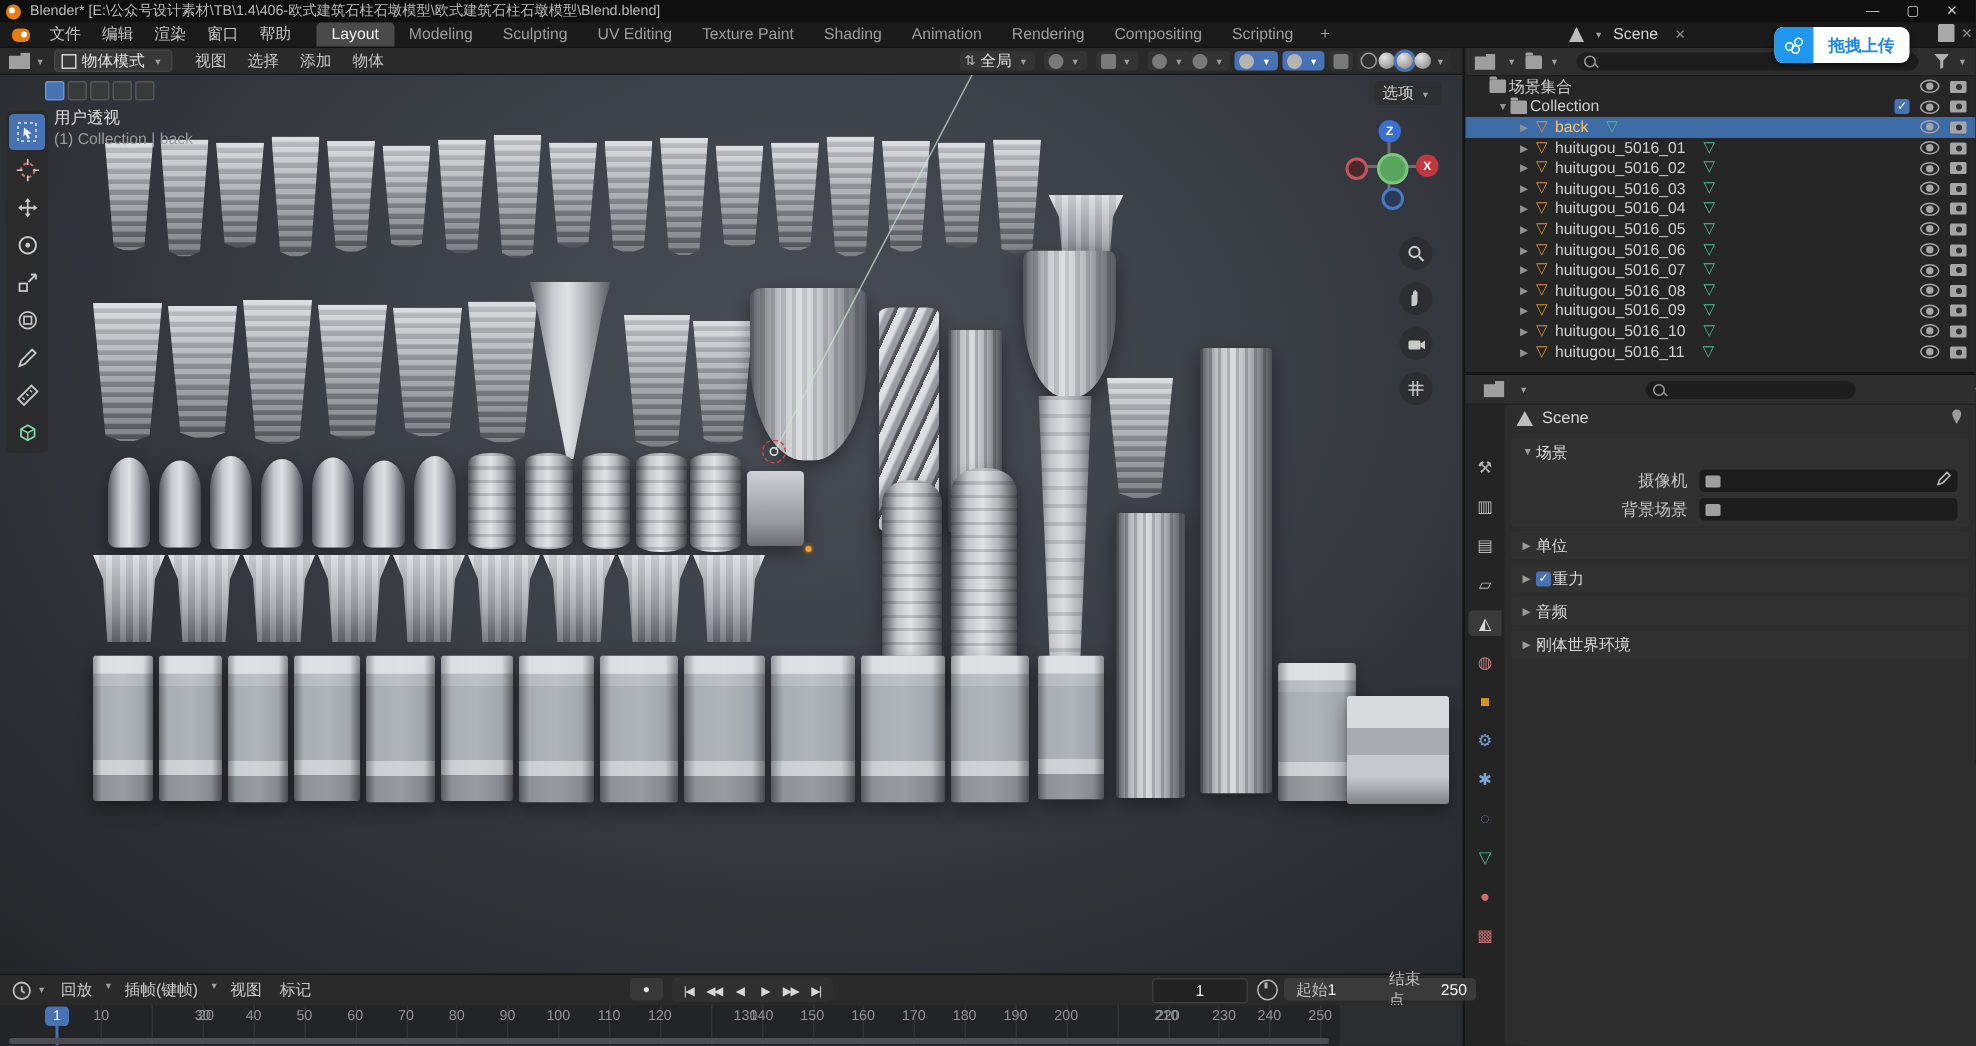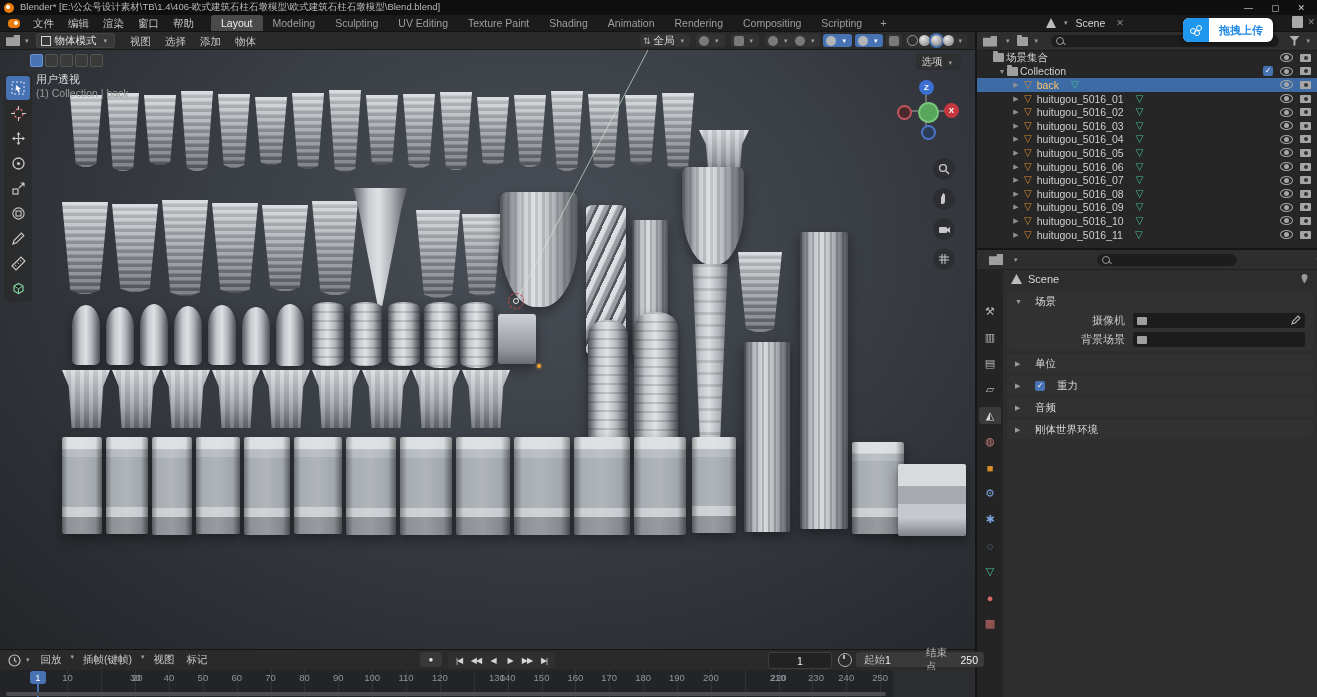--- a/index.html
+++ b/index.html
@@ -127,21 +127,21 @@
   #prop-tabs{position:absolute;left:0;top:0;width:26px;height:447px;background:#242424;display:flex;flex-direction:column;align-items:center;padding-top:34px;gap:9px}
   .ptab{width:22px;height:17px;display:flex;align-items:center;justify-content:center;font-size:11px;border-radius:3px 0 0 3px}
   .ptab.active{background:#3a3a3a}
   #prop-header{position:absolute;left:0;top:0;width:340px;height:19px;background:#2e2e2e;border-bottom:1px solid #202020;display:flex;align-items:center;padding:0 6px;gap:6px}
   #prop-search{width:130px;height:12px;background:#1d1d1d;border-radius:6px;margin-left:70px;display:flex;align-items:center;padding:0 5px;gap:4px}
   #prop-body{position:absolute;left:26px;top:19px;width:314px;height:428px}
   #prop-crumb{height:20px;display:flex;align-items:center;padding:0 8px;gap:6px;color:#d6d6d6}
   .i-scene{width:11px;height:10px;background:#bdbdbd;clip-path:polygon(50% 0,100% 100%,0 100%)}
   .pin{margin-left:auto}
   .panel{background:#313131;border-radius:3px;margin:3px 4px;padding:1px 0}
-  .panel-h{height:17px;display:flex;align-items:center;gap:12px;padding:0 8px;color:#d8d8d8;font-size:10.5px}
+  .panel-h{height:17px;display:flex;align-items:center;gap:1px;padding:0 8px;color:#d8d8d8;font-size:10.5px}
   .panel-h .arr{font-size:7px;color:#9a9a9a;width:8px}
   .prow{display:flex;align-items:center;height:17px;margin:2px 8px 2px 0}
   .prow .plabel{width:118px;text-align:right;padding-right:8px;color:#c3c3c3}
   .pfield{flex:1;height:15px;background:#1c1c1c;border-radius:3px;display:flex;align-items:center;padding:0 4px;gap:4px}
   .pfield .ficn{width:10px;height:8px;background:#9f9f9f;border-radius:1px}
   .dropper{margin-left:auto}
   
   #timeline{position:absolute;left:0;top:649px;width:975px;height:48px;background:#2a2a2a;border-top:1px solid #151515}
   #tl-header{height:20px;display:flex;align-items:center;padding:0 6px;gap:2px}
   .tl-menu{padding:0 6px;color:#c9c9c9;font-size:10.5px}

